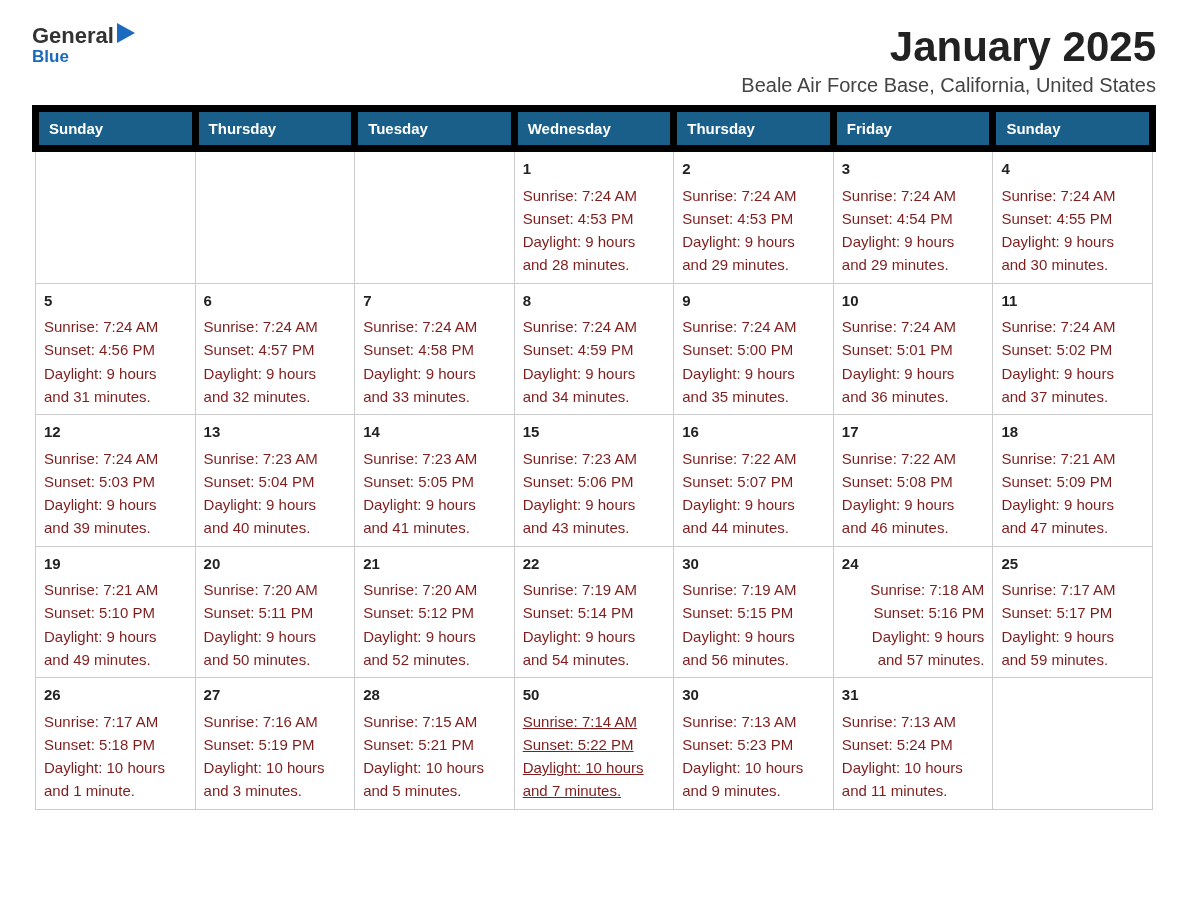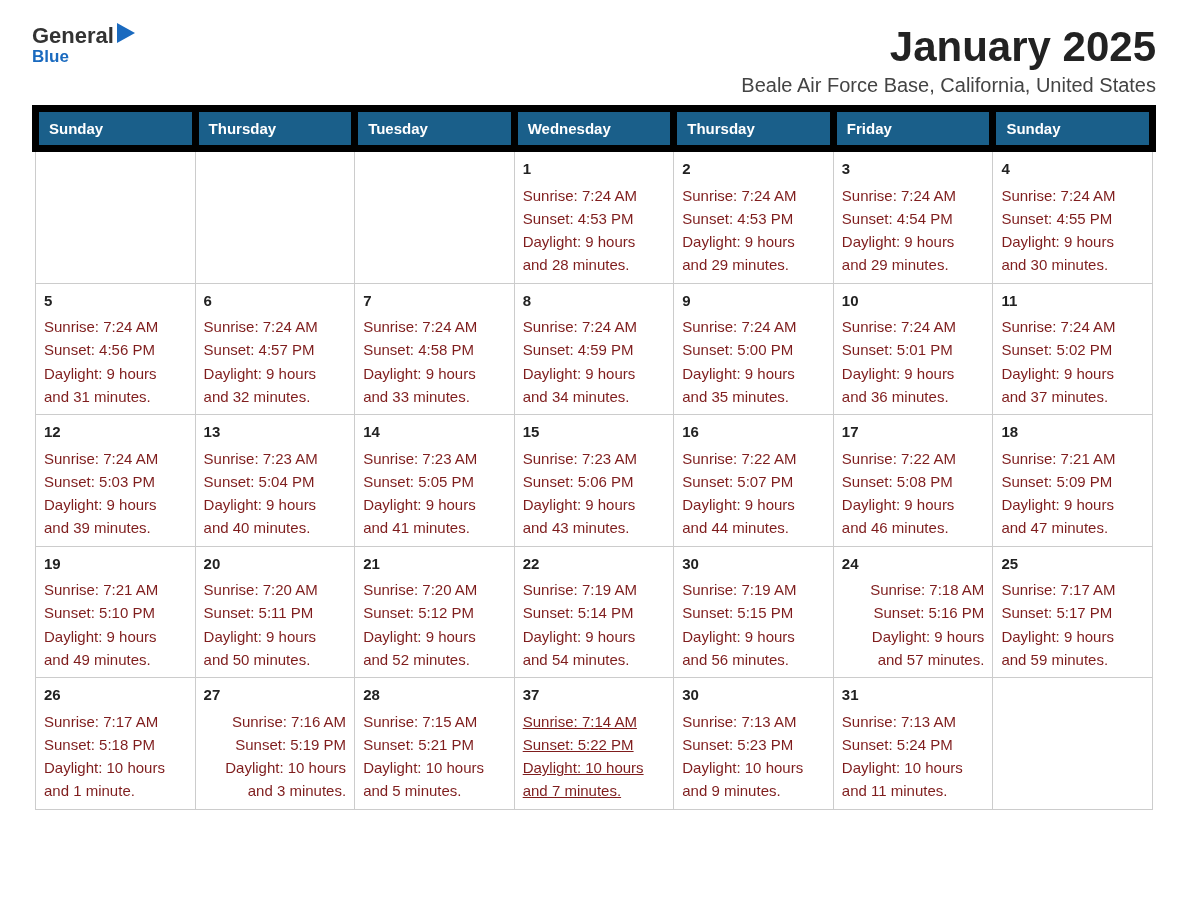--- a/index.html
+++ b/index.html
@@ -310,34 +310,34 @@
       <tr>
         <td>
           <span class="day-number">26</span>
           <div class="day-info" style="white-space: pre-line;">Sunrise: 7:17 AM
 Sunset: 5:18 PM
 Daylight: 10 hours
 and 1 minute.</div>
         </td>
         <td>
           <span class="day-number">27</span>
-          <div class="day-info" style="white-space: pre-line; text-align: right;">Sunrise: 7:16 AM
+          <div class="day-info" style="white-space: pre-line;">Sunrise: 7:16 AM
 Sunset: 5:19 PM
 Daylight: 10 hours
 and 3 minutes.</div>
         </td>
         <td>
           <span class="day-number">28</span>
           <div class="day-info" style="white-space: pre-line;">Sunrise: 7:15 AM
 Sunset: 5:21 PM
 Daylight: 10 hours
 and 5 minutes.</div>
         </td>
         <td>
-          <span class="day-number">37</span>
+          <span class="day-number">50</span>
           <div class="day-info" style="white-space: pre-line; text-decoration: underline;">Sunrise: 7:14 AM
 Sunset: 5:22 PM
 Daylight: 10 hours
 and 7 minutes.</div>
         </td>
         <td>
           <span class="day-number">30</span>
           <div class="day-info" style="white-space: pre-line;">Sunrise: 7:13 AM
 Sunset: 5:23 PM
 Daylight: 10 hours

